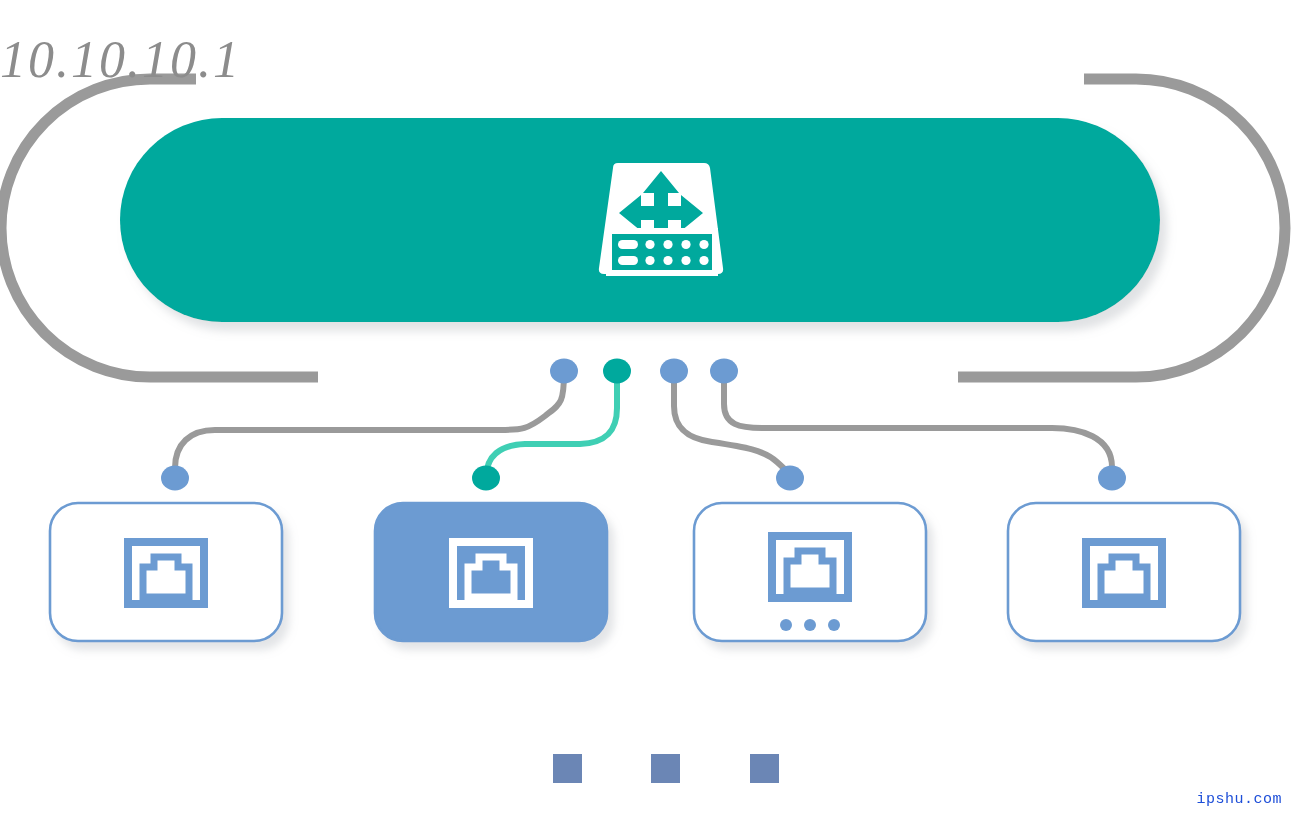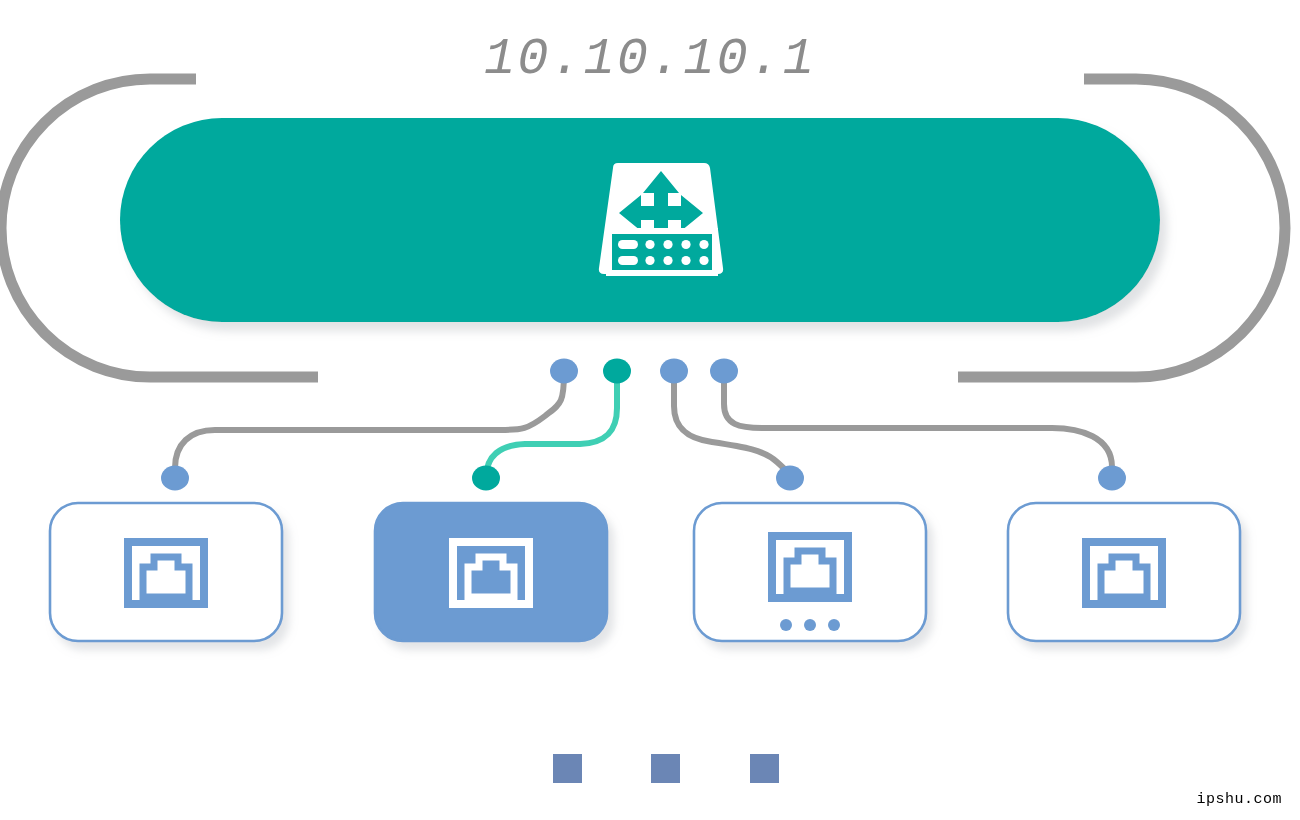--- a/index.html
+++ b/index.html
@@ -29,39 +29,39 @@
     position: absolute;
     font-family: "Liberation Mono", "DejaVu Sans Mono", monospace;
     font-style: italic;
     letter-spacing: 2px;
     white-space: nowrap;
   }
   #switch-ip-label {
     left: 0;
     right: 0;
     top: 30px;
-    text-align: center;
     font-size: 52px;
     color: #8c8c8c;
+    font-family: Liberation Serif, serif;
   }
   #host-ip-label {
     left: 0;
     right: 0;
     top: 682px;
     text-align: center;
     font-size: 52px;
     color: #1a1a1a;
   }
   #watermark {
     position: absolute;
     right: 18px;
     bottom: 12px;
     font-family: "Liberation Mono", "DejaVu Sans Mono", monospace;
     font-size: 15px;
-    color: #000000;
+    color: #1d4ed8;
     letter-spacing: 0.5px;
   }
 </style>
 </head>
 <body>
 
 <div id="stage">
 
   <svg id="diagram-svg" viewBox="0 0 1300 820" xmlns="http://www.w3.org/2000/svg">
     <defs>

